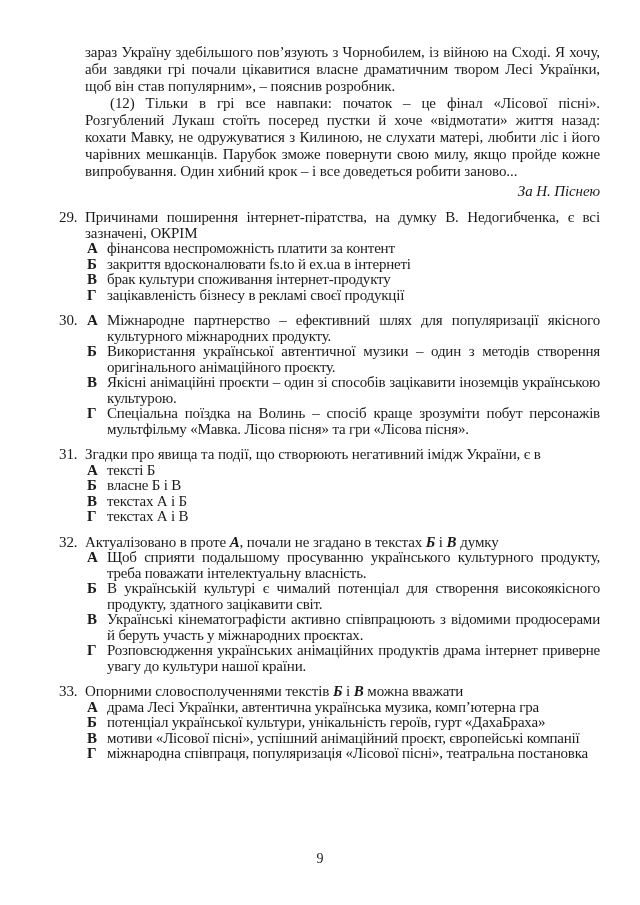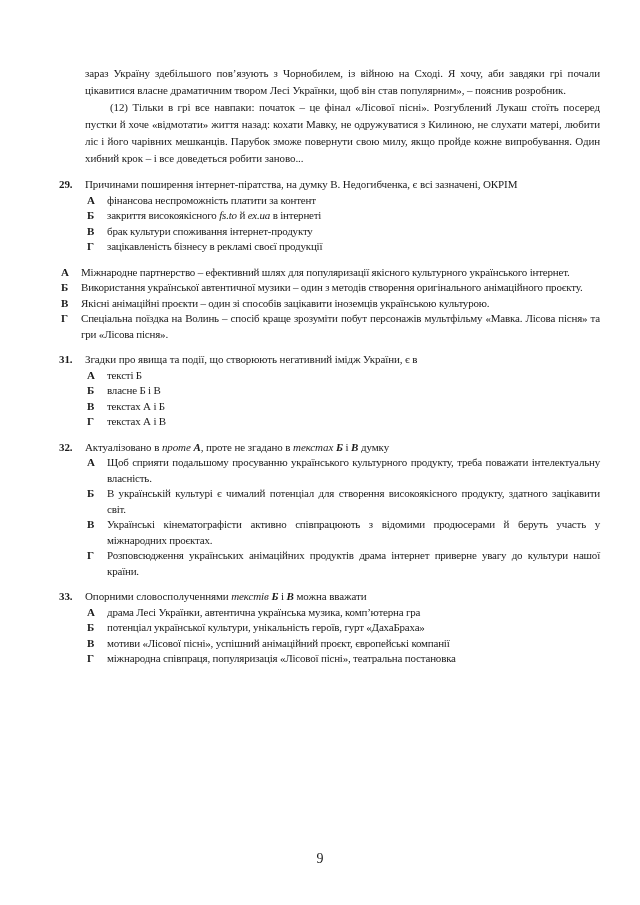--- a/index.html
+++ b/index.html
@@ -9,23 +9,23 @@
     height: 905px;
     margin: 0 auto;
     background: #ffffff;
     font-family: "Liberation Serif", "DejaVu Serif", serif;
     color: #1b1b1b;
     overflow: hidden;
   }
   .content {
     position: absolute;
     left: 59px;
-    top: 65px;
+    top: 44px;
     width: 541px;
-    font-size: 11px;
+    font-size: 15px;
     letter-spacing: -0.1px;
   }
   .intro { margin-left: 26px; }
   .intro p {
     margin: 0;
     text-align: justify;
     line-height: 17px;
   }
   .intro p.indent { text-indent: 25px; font-family: Liberation Serif, serif; }
   .attribution {
@@ -37,88 +37,90 @@
   }
   .questions { margin-top: 0; }
   .question {
     display: flex;
     margin-top: 10px;
     line-height: 15.5px;
   }
   .qnum {
     flex: none;
     width: 26px;
-    font-weight: bold;
+    font-weight: normal;
   }
   .qbody { flex: 1; min-width: 0; }
   .stem { text-align: justify; }
   .option { display: flex; }
   .option .letter {
     flex: none;
     width: 20px;
     margin-left: 2px;
     font-weight: bold;
   }
   .option .otext {
     flex: 1;
     min-width: 0;
     text-align: justify;
     letter-spacing: -0.2px;
   }
-  .i  { font-style: italic; }
+  .i  { }
   .bi { font-style: italic; font-weight: bold; }
   .page-number {
     position: absolute;
     bottom: 38px;
     left: 0;
     width: 100%;
     text-align: center;
     font-size: 14px;
   }
 </style>
 </head>
 <body>
 
 <div class="page">
   <div class="content">
     <div class="intro">
         <p class=""><span>зараз Україну здебільшого пов’язують з Чорнобилем, із війною на Сході. Я хочу, аби завдяки грі почали цікавитися власне драматичним твором Лесі Українки, щоб він став популярним», – пояснив розробник.</span></p>
         <p class="indent"><span>(12) Тільки в грі все навпаки: початок – це фінал «Лісової пісні». Розгублений Лукаш стоїть посеред пустки й хоче «відмотати» життя назад: кохати Мавку, не одружуватися з Килиною, не слухати матері, любити ліс і його чарівних мешканців. Парубок зможе повернути свою милу, якщо пройде кожне випробування. Один хибний крок – і все доведеться робити заново...</span></p>
       </div>
+    <div class="attribution">За Н. Піснею</div>
     <div class="questions">
         <div class="question">
           <div class="qnum">29.</div>
           <div class="qbody">
             <div class="stem"><span>Причинами поширення інтернет-піратства, на думку В. Недогибченка, є всі зазначені, ОКРІМ</span></div>
             <div class="options">
               <div class="option">
                 <span class="letter">А</span>
                 <span class="otext"><span>фінансова неспроможність платити за контент</span></span>
               </div>
               <div class="option">
                 <span class="letter">Б</span>
-                <span class="otext"><span>закриття високоякісного </span><span class="i">fs.to</span><span> й </span><span class="i">ex.ua</span><span> в інтернеті</span></span>
+                <span class="otext"><span>закриття вдосконалювати </span><span class="i">fs.to</span><span> й </span><span class="i">ex.ua</span><span> в інтернеті</span></span>
               </div>
               <div class="option">
                 <span class="letter">В</span>
                 <span class="otext"><span>брак культури споживання інтернет-продукту</span></span>
               </div>
               <div class="option">
                 <span class="letter">Г</span>
                 <span class="otext"><span>зацікавленість бізнесу в рекламі своєї продукції</span></span>
               </div>
             </div>
           </div>
         </div>
         <div class="question">
-          <div class="qbody">
-            <div class="options">
-              <div class="option">
-                <span class="letter">А</span>
-                <span class="otext"><span>Міжнародне партнерство – ефективний шлях для популяризації якісного культурного українського інтернет.</span></span>
+          <div class="qnum">30.</div>
+          <div class="qbody">
+            <div class="options">
+              <div class="option">
+                <span class="letter">А</span>
+                <span class="otext"><span>Міжнародне партнерство – ефективний шлях для популяризації якісного культурного міжнародних продукту.</span></span>
               </div>
               <div class="option">
                 <span class="letter">Б</span>
                 <span class="otext"><span>Використання української автентичної музики – один з методів створення оригінального анімаційного проєкту.</span></span>
               </div>
               <div class="option">
                 <span class="letter">В</span>
                 <span class="otext"><span>Якісні анімаційні проєкти – один зі способів зацікавити іноземців українською культурою.</span></span>
               </div>
               <div class="option">
@@ -148,21 +150,21 @@
               <div class="option">
                 <span class="letter">Г</span>
                 <span class="otext"><span>текстах А і В</span></span>
               </div>
             </div>
           </div>
         </div>
         <div class="question">
           <div class="qnum">32.</div>
           <div class="qbody">
-            <div class="stem"><span>Актуалізовано в </span><span class="i">проте </span><span class="bi">А</span><span>, проте не згадано в </span><span class="i">текстах </span><span class="bi">Б</span><span> і </span><span class="bi">В</span><span> думку</span></div>
+            <div class="stem"><span>Актуалізовано в </span><span class="i">проте </span><span class="bi">А</span><span>, почали не згадано в </span><span class="i">текстах </span><span class="bi">Б</span><span> і </span><span class="bi">В</span><span> думку</span></div>
             <div class="options">
               <div class="option">
                 <span class="letter">А</span>
                 <span class="otext"><span>Щоб сприяти подальшому просуванню українського культурного продукту, треба поважати інтелектуальну власність.</span></span>
               </div>
               <div class="option">
                 <span class="letter">Б</span>
                 <span class="otext"><span>В українській культурі є чималий потенціал для створення високоякісного продукту, здатного зацікавити світ.</span></span>
               </div>
               <div class="option">

